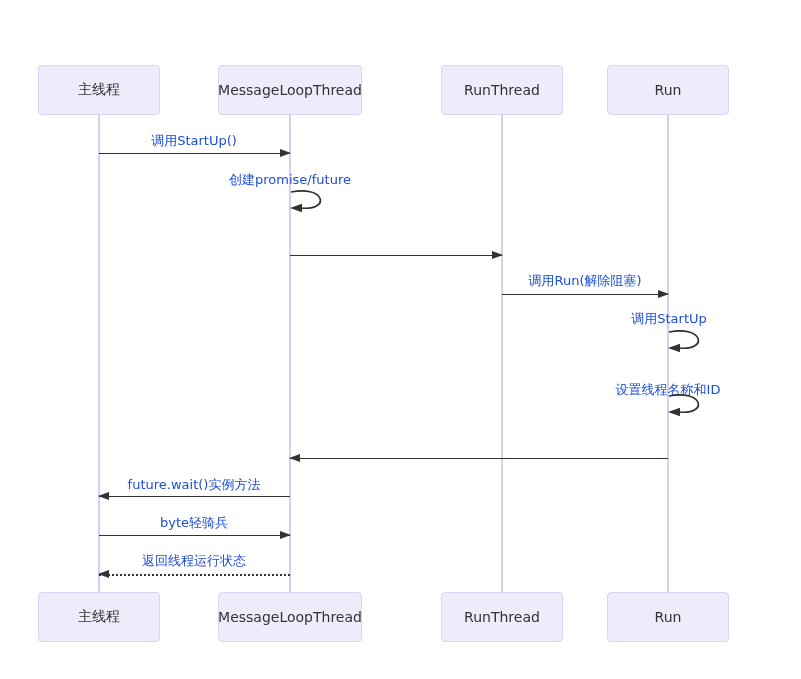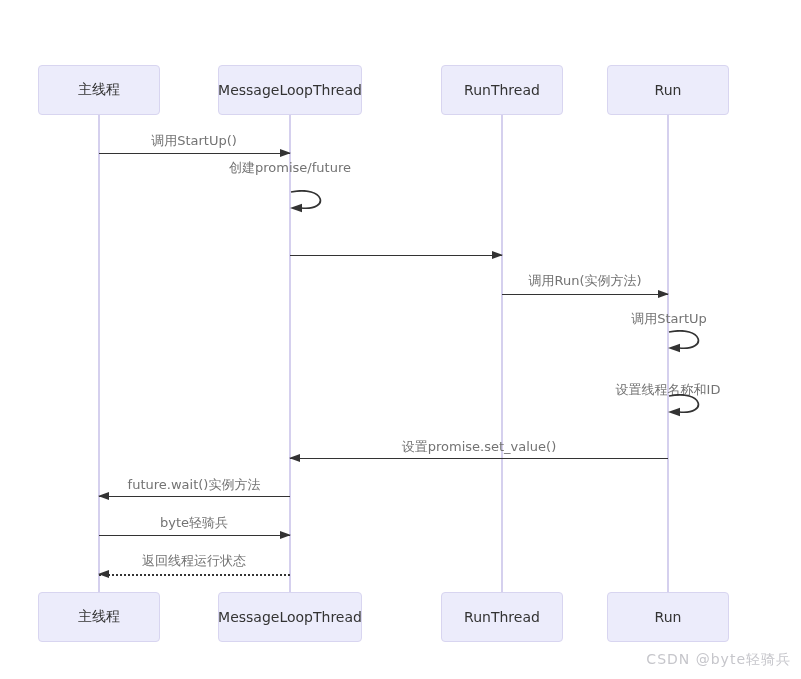--- a/index.html
+++ b/index.html
@@ -7,21 +7,21 @@
   .stage{position:relative;width:801px;height:679px;background:#ffffff;overflow:hidden;text-decoration:underline;}
 
   .lifeline{position:absolute;top:115px;height:478px;width:2px;background:#d5d0ee;}
 
   .actor{position:absolute;height:50px;background:#ececfb;border:1px solid #d8d5f0;
          border-radius:4px;display:flex;align-items:center;justify-content:center;
          box-sizing:border-box;font-size:14px;color:#333333;}
   .actor span{white-space:nowrap;}
 
   .msg-label{position:absolute;transform:translateX(-50%);white-space:nowrap;
-             font-size:13px;line-height:16px;color:#737373;}
+             font-size:13px;line-height:16px;color:#1d4ed8;}
 
   .arrow{position:absolute;height:0;}
   .arrow .line{position:absolute;left:0;right:0;top:-1px;border-top:1.8px solid #333333;}
   .arrow.dotted .line{border-top:2px dotted #333333;}
   .arrow .head-r{position:absolute;right:-1px;top:-5px;width:0;height:0;
                  border-left:11px solid #333333;border-top:4.5px solid transparent;
                  border-bottom:4.5px solid transparent;}
   .arrow .head-l{position:absolute;left:-1px;top:-5px;width:0;height:0;
                  border-right:11px solid #333333;border-top:4.5px solid transparent;
                  border-bottom:4.5px solid transparent;}
@@ -66,50 +66,49 @@
   <div class="actor" style="left:607px;top:592px;width:122px">
     <span>Run</span>
     </div>
 
   <div class="msg-label" style="left:194px;top:133px">调用StartUp()</div>
   <div class="arrow" style="left:99px;top:154px;width:191px">
     <i class="line"></i>
     <i class="head-r"></i>
   </div>
 
-  <div class="msg-label" style="left:290px;top:160px">创建promise/future</div>
+  <div class="msg-label" style="left:290px;top:172px">创建promise/future</div>
   <svg class="self-loop" style="left:289px;top:190px" viewBox="0 0 44 26">
     <path d="M2,2 C36,-5 42,21 12,18" fill="none" stroke="#333333" stroke-width="1.7"></path>
     <polygon points="1,18 13,13.8 13,22.2" fill="#333333"></polygon>
   </svg>
 
   <div class="arrow" style="left:290px;top:256px;width:212px">
     <i class="line"></i>
     <i class="head-r"></i>
   </div>
 
-  <div class="msg-label" style="left:585px;top:273px">调用Run(实例方法)</div>
+  <div class="msg-label" style="left:585px;top:273px">调用Run(解除阻塞)</div>
   <div class="arrow" style="left:502px;top:295px;width:166px">
     <i class="line"></i>
     <i class="head-r"></i>
   </div>
 
   <div class="msg-label" style="left:669px;top:311px">调用StartUp</div>
   <svg class="self-loop" style="left:667px;top:330px" viewBox="0 0 44 26">
     <path d="M2,2 C36,-5 42,21 12,18" fill="none" stroke="#333333" stroke-width="1.7"></path>
     <polygon points="1,18 13,13.8 13,22.2" fill="#333333"></polygon>
   </svg>
 
   <div class="msg-label" style="left:668px;top:382px">设置线程名称和ID</div>
   <svg class="self-loop" style="left:667px;top:394px" viewBox="0 0 44 26">
     <path d="M2,2 C36,-5 42,21 12,18" fill="none" stroke="#333333" stroke-width="1.7"></path>
     <polygon points="1,18 13,13.8 13,22.2" fill="#333333"></polygon>
   </svg>
 
-  <div class="msg-label" style="left:479px;top:439px">设置promise.set_value()</div>
   <div class="arrow" style="left:290px;top:459px;width:378px">
     <i class="line"></i>
     <i class="head-l"></i>
   </div>
 
   <div class="msg-label" style="left:194px;top:477px">future.wait()实例方法</div>
   <div class="arrow" style="left:99px;top:497px;width:191px">
     <i class="line"></i>
     <i class="head-l"></i>
   </div>
@@ -119,15 +118,14 @@
     <i class="line"></i>
     <i class="head-r"></i>
   </div>
 
   <div class="msg-label" style="left:194px;top:553px">返回线程运行状态</div>
   <div class="arrow dotted" style="left:99px;top:575px;width:191px">
     <i class="line"></i>
     <i class="head-l"></i>
   </div>
 
-  <div class="watermark">CSDN @byte轻骑兵</div>
 
 </div>
 
 </body></html>

